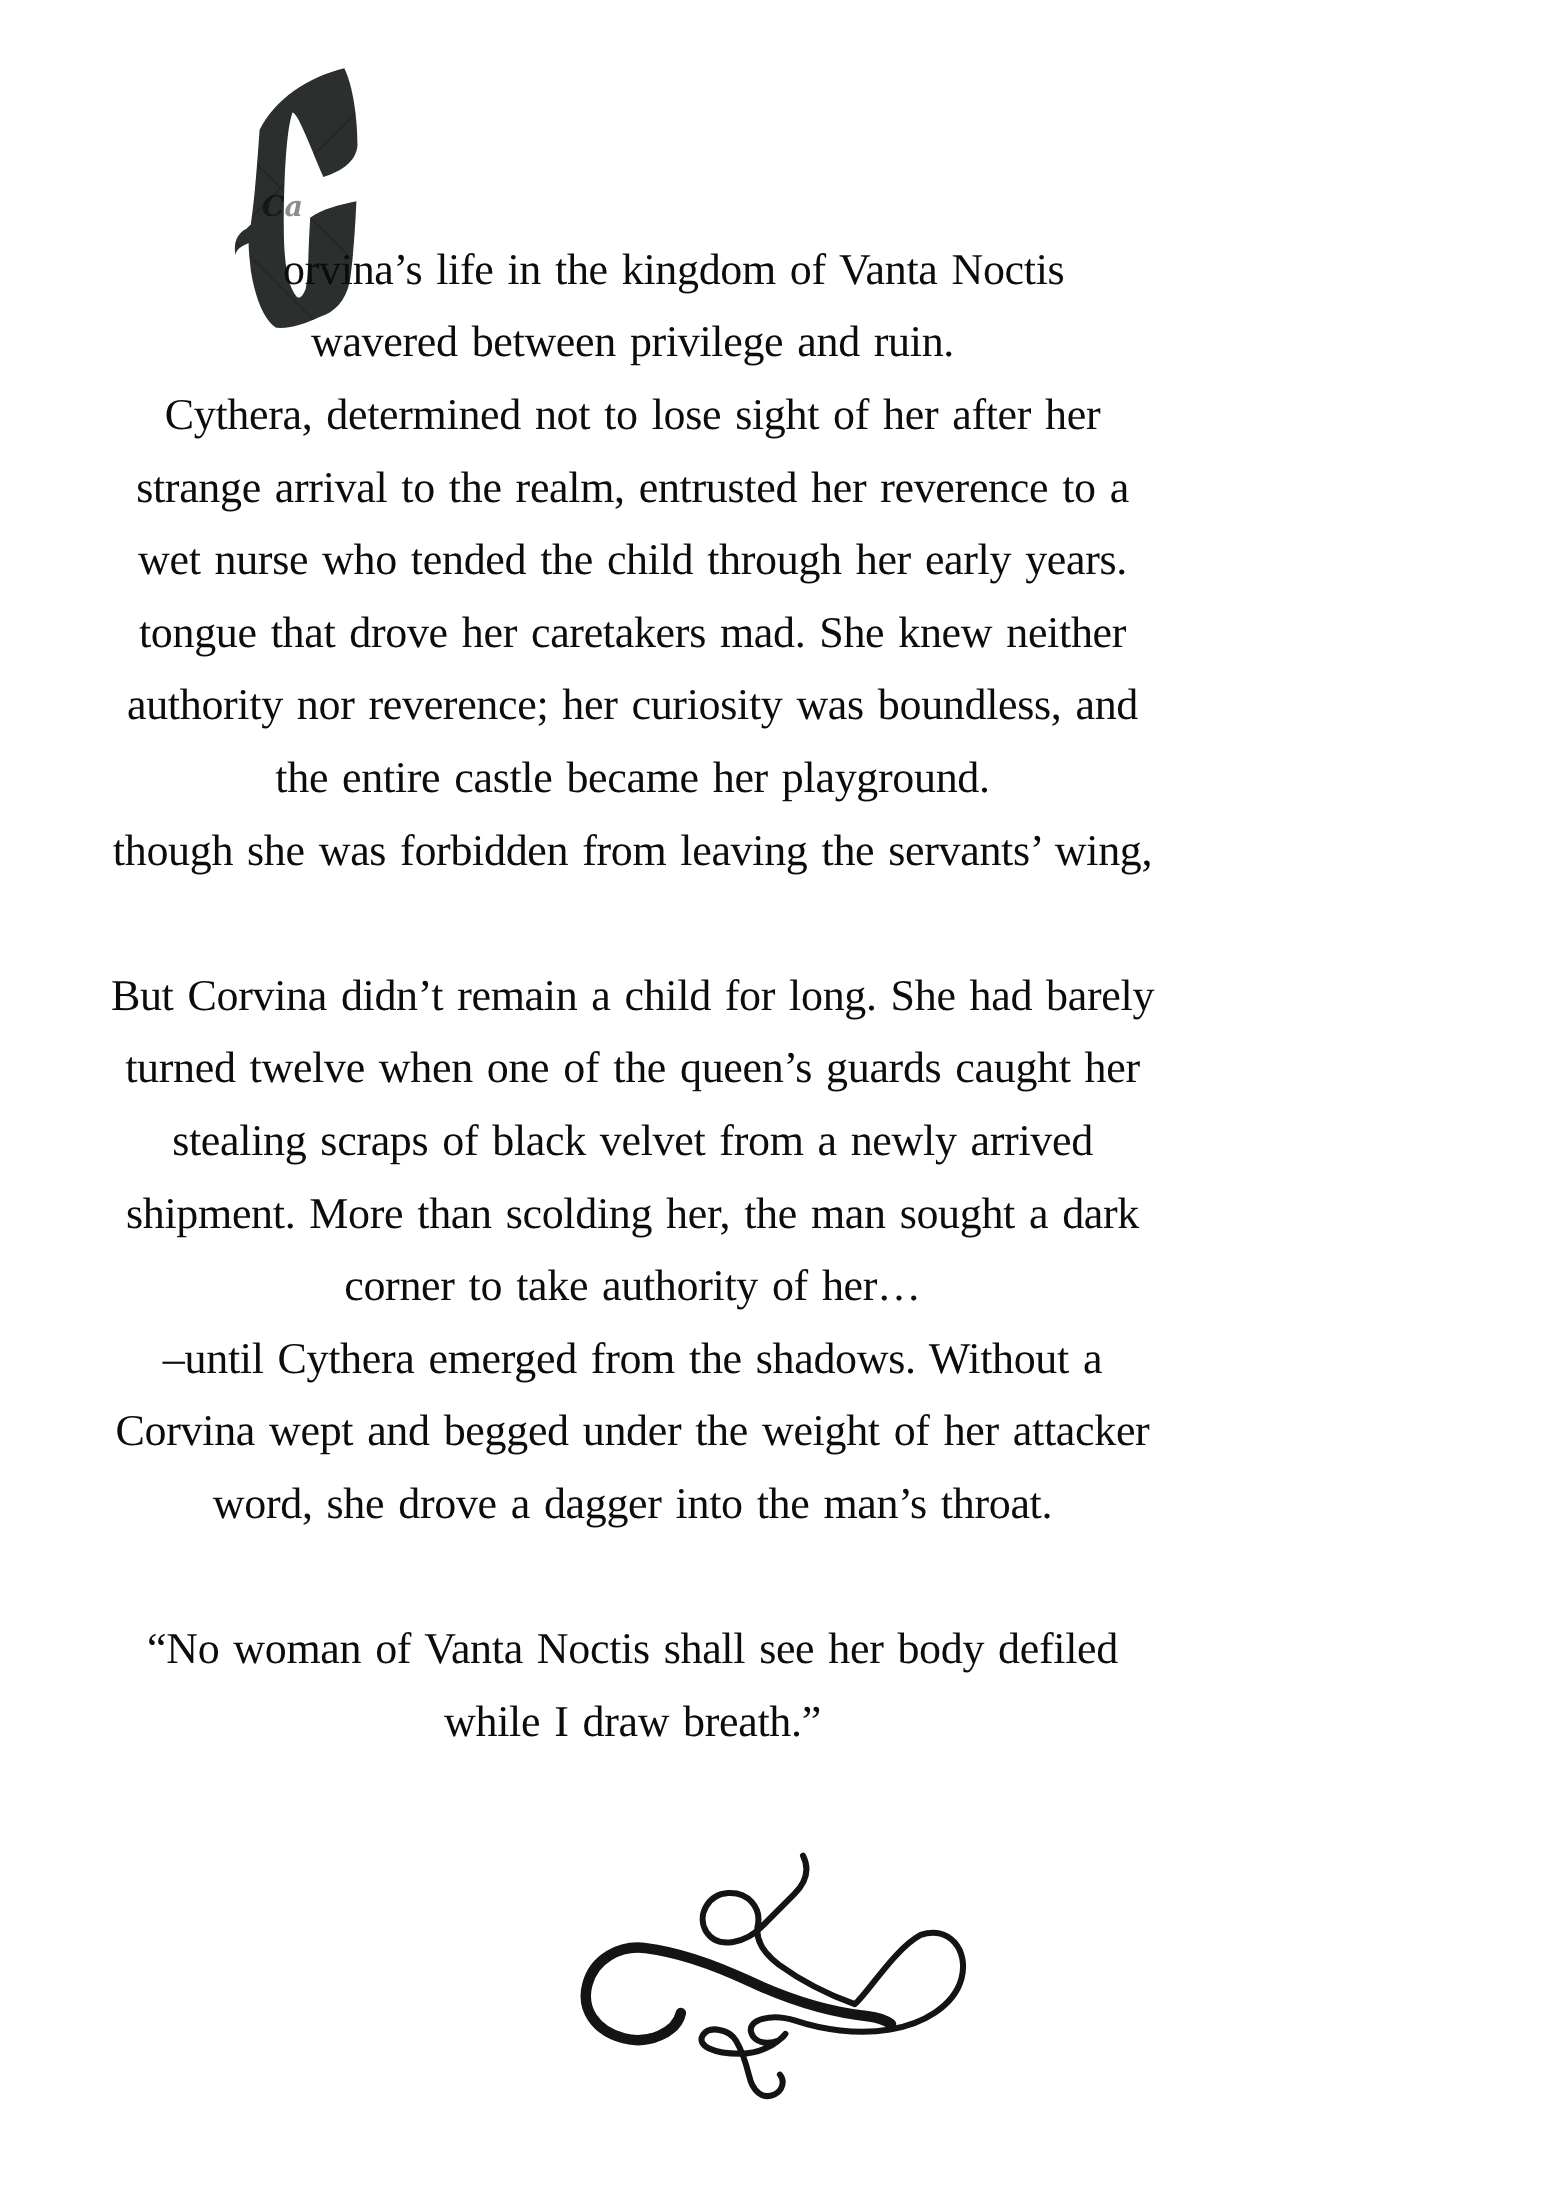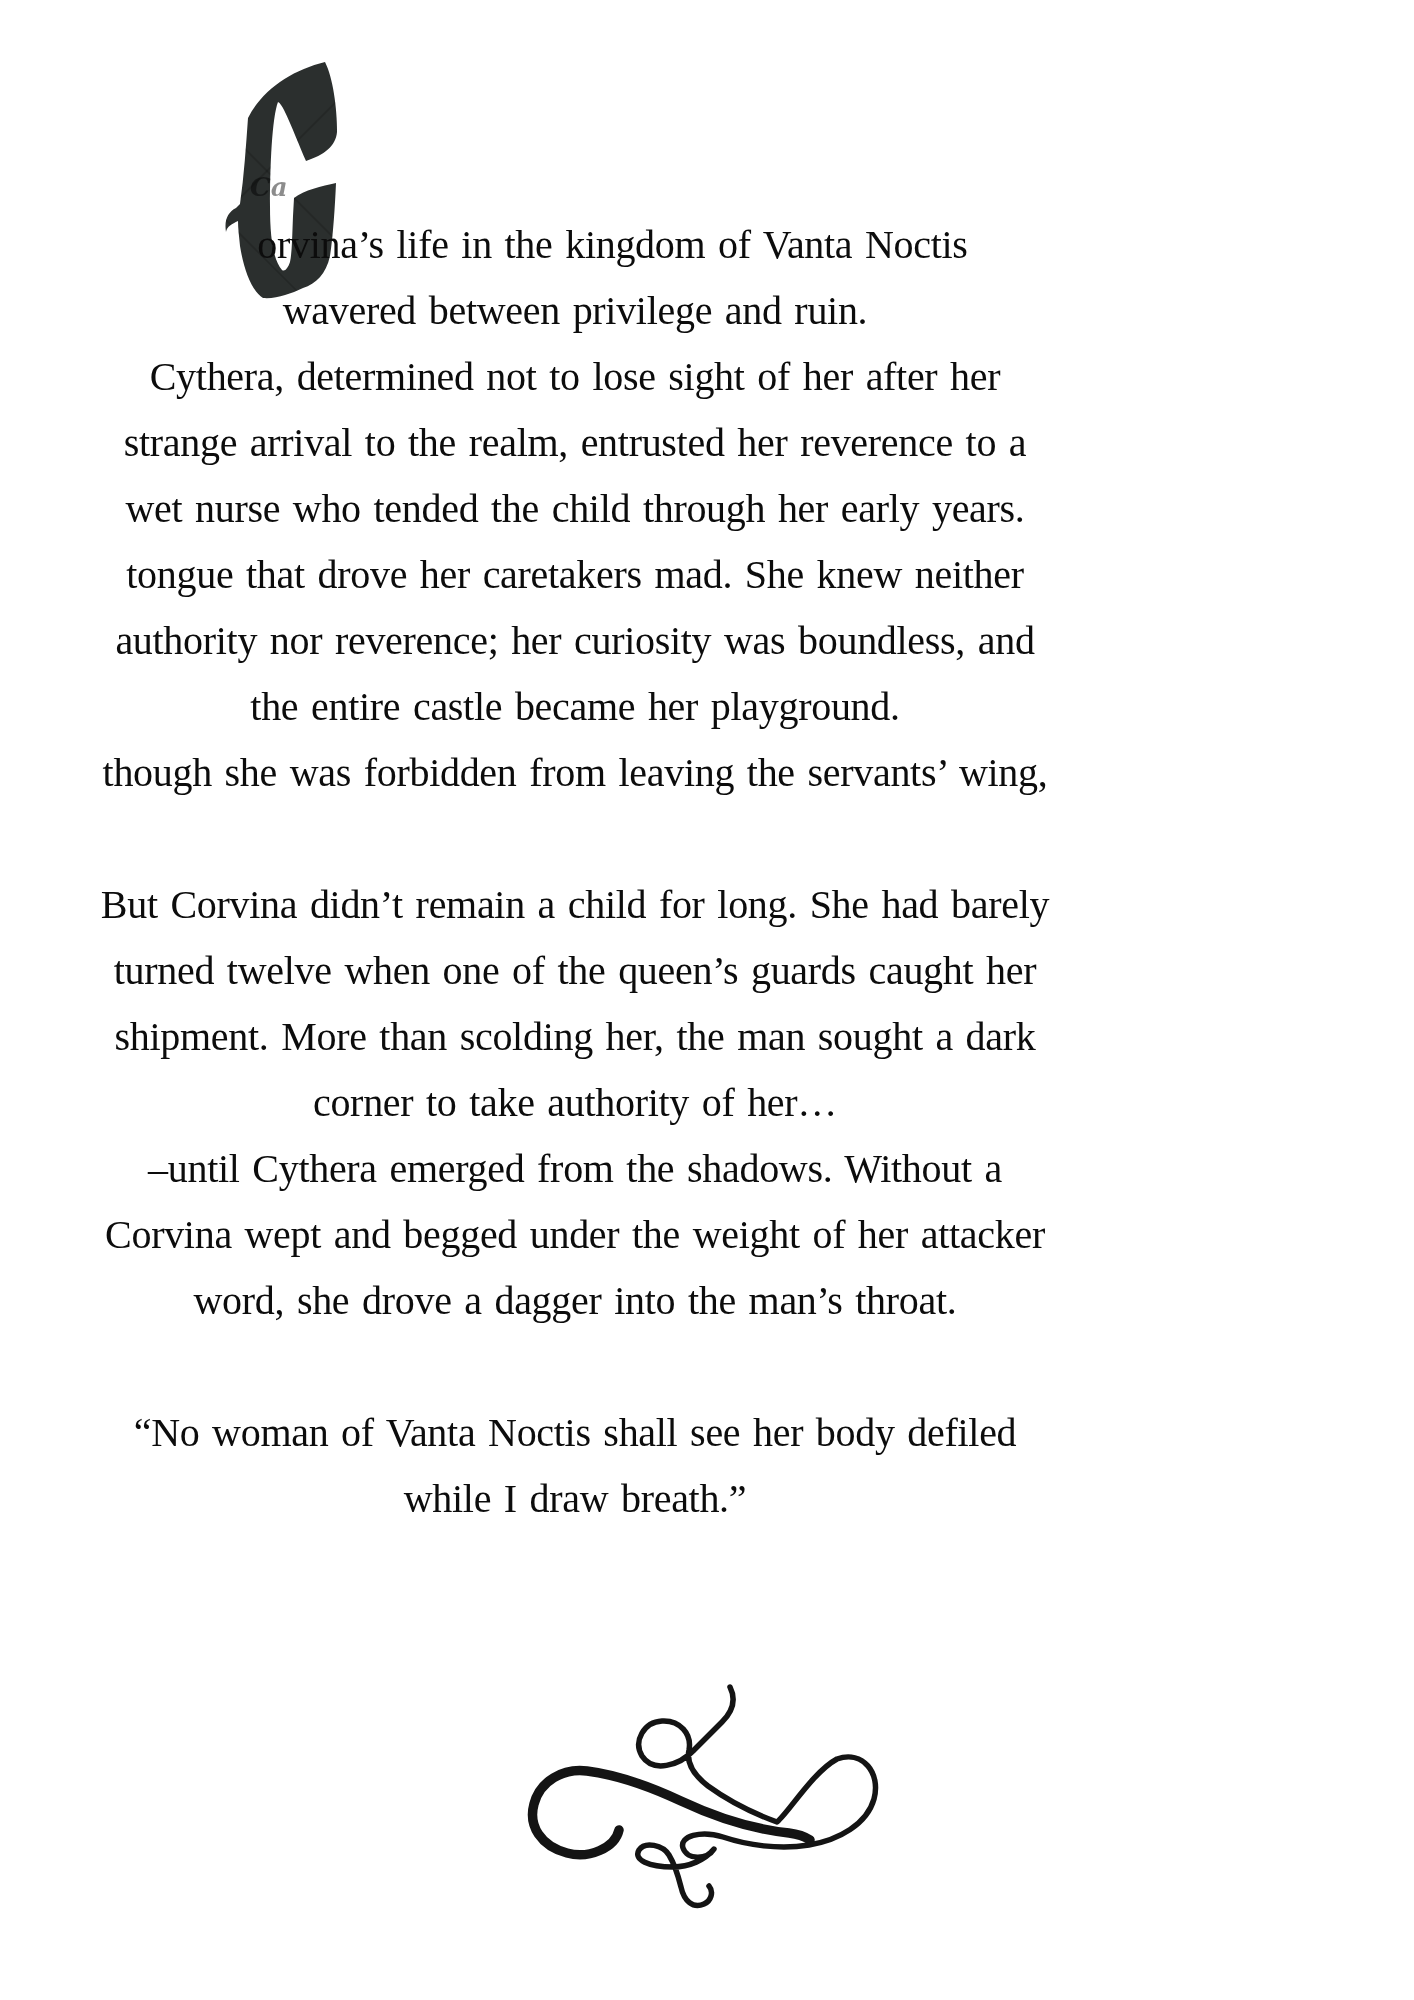--- a/index.html
+++ b/index.html
@@ -4,21 +4,21 @@
 <style>
   html,body{margin:0;padding:0;}
   body{
     width:1414px;height:2000px;position:relative;overflow:hidden;
     background:#ffffff;
     font-family:"Liberation Serif","DejaVu Serif",serif;
   }
   .page{position:absolute;inset:0;}
 
   
-  .dropcap{position:absolute;left:222px;top:56px;width:118px;height:245px;}
+  .dropcap{position:absolute;left:210px;top:56px;width:118px;height:245px;}
   .dropcap svg{display:block;width:100%;height:100%;}
   .sr{position:absolute;width:1px;height:1px;overflow:hidden;opacity:0;}
   .wm-text{
     font-family:"DejaVu Serif",serif;font-style:italic;font-weight:bold;
     font-size:26px;fill:rgba(0,0,0,0.45);
   }
   .wm-line{stroke:rgba(0,0,0,0.16);stroke-width:1.6;}
 
   
   .story{
@@ -110,20 +110,21 @@
       <div class="line">strange arrival to the realm, entrusted her reverence to a</div>
       <div class="line">wet nurse who tended the child through her early years.</div>
       <div class="line">tongue that drove her caretakers mad. She knew neither</div>
       <div class="line">authority nor reverence; her curiosity was boundless, and</div>
       <div class="line">the entire castle became her playground.</div>
       <div class="line">though she was forbidden from leaving the servants’ wing,</div>
     </div>
     <div class="para">
       <div class="line">But Corvina didn’t remain a child for long. She had barely</div>
       <div class="line">turned twelve when one of the queen’s guards caught her</div>
+      <div class="line">stealing scraps of black velvet from a newly arrived</div>
       <div class="line">shipment. More than scolding her, the man sought a dark</div>
       <div class="line">corner to take authority of her…</div>
       <div class="line">–until Cythera emerged from the shadows. Without a</div>
       <div class="line">Corvina wept and begged under the weight of her attacker</div>
       <div class="line">word, she drove a dagger into the man’s throat.</div>
     </div>
     <div class="para">
       <div class="line">“No woman of Vanta Noctis shall see her body defiled</div>
       <div class="line">while I draw breath.”</div>
     </div>

